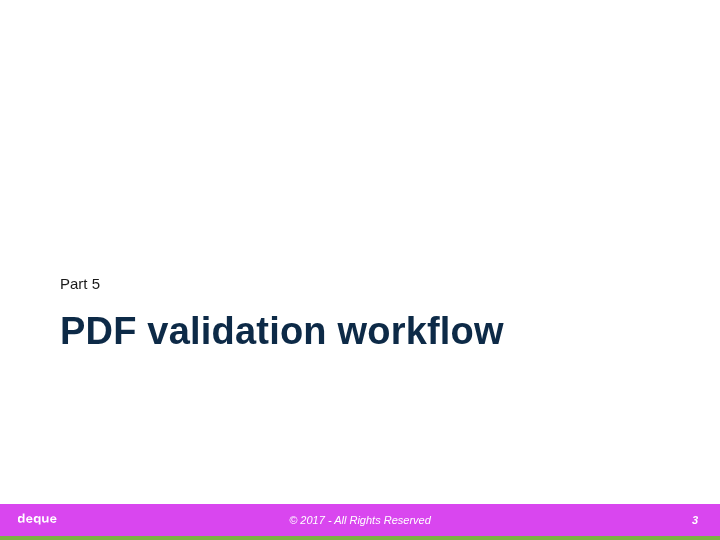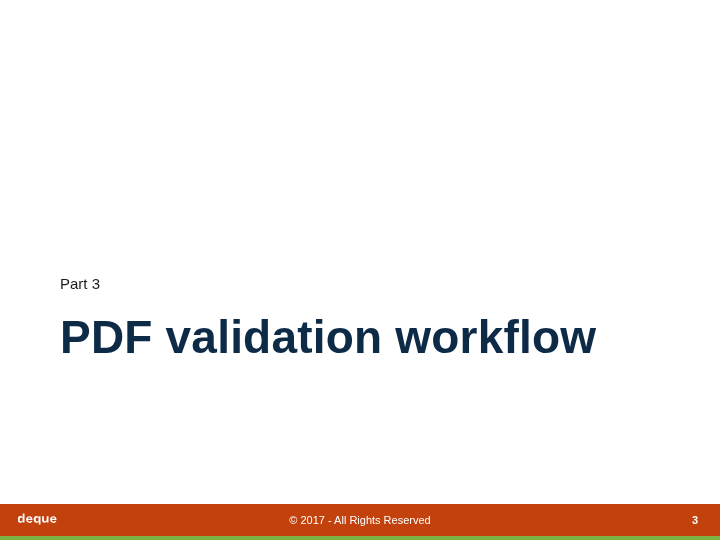--- a/index.html
+++ b/index.html
@@ -16,40 +16,41 @@
     left: 60px;
     right: 60px;
   }
   .part-label {
     font-size: 15px;
     color: #1a1a1a;
     margin-bottom: 18px;
     font-weight: 400;
   }
   .title {
-    font-size: 46px;
+    font-size: 38px;
     color: #0d2a47;
     font-weight: 700;
     letter-spacing: 0.2px;
   }
   .footer {
     position: absolute;
     left: 0;
     bottom: 0;
     width: 720px;
     height: 36px;
     display: flex;
     flex-direction: column;
   }
   .footer-bar {
     flex: 1;
-    background: #c2410c;
+    background: #d946ef;
     position: relative;
     display: flex;
     align-items: center;
+    font-style: italic;
   }
   .logo {
     position: absolute;
     left: 18px;
     top: 50%;
     transform: translateY(-50%);
   }
   .copyright {
     position: absolute;
     left: 50%;
@@ -72,21 +73,21 @@
     height: 4px;
     background: #7cb342;
   }
 </style>
 </head>
 <body>
 
 <div class="slide">
 
   <div class="content">
-    <div class="part-label">Part 3</div>
+    <div class="part-label">Part 5</div>
     <div class="title">PDF validation workflow</div>
   </div>
 
   <div class="footer">
     <div class="footer-bar">
       <span class="logo">
         <svg width="60" height="16" viewBox="0 0 60 16">
           <g fill="#ffffff">
 
             <path d="M6.5 3.5 v9 h-1.8 v-1.1 c-0.6 0.8 -1.4 1.3 -2.4 1.3 c-1.8 0 -2.6 -1.4 -2.6 -3.3 c0 -1.9 0.8 -3.3 2.6 -3.3 c1 0 1.8 0.5 2.4 1.3 v-3.9 z M4.7 9.4 c0 -1.2 -0.6 -1.9 -1.5 -1.9 s-1.5 0.7 -1.5 1.9 s0.6 1.9 1.5 1.9 s1.5 -0.7 1.5 -1.9 z"></path>

